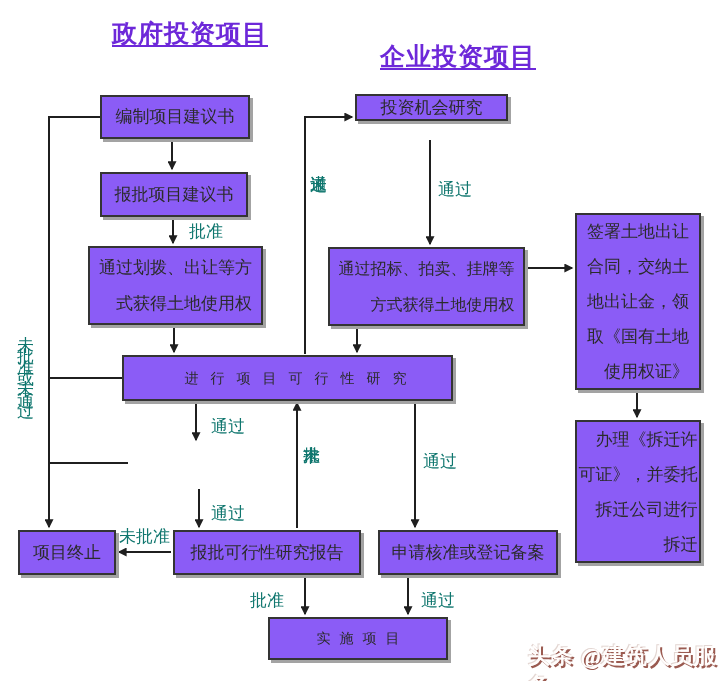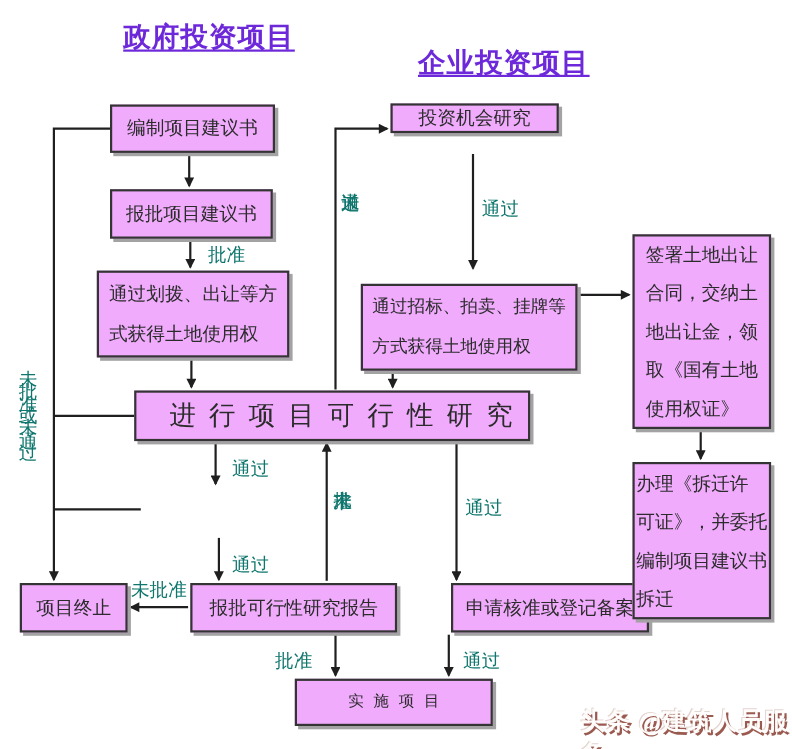--- a/index.html
+++ b/index.html
@@ -2,22 +2,22 @@
 <html><head>
 <meta charset="utf-8">
 <style>
   html,body{margin:0;padding:0;background:#ffffff;}
   .stage{
     position:relative;width:720px;height:681px;background:#ffffff;
     font-family:"Liberation Serif","DejaVu Serif",serif;color:#2b2b2b;overflow:hidden;
   }
   .wires{position:absolute;left:0;top:0;width:720px;height:681px;}
   .box{
-    position:absolute;box-sizing:border-box;border:2px solid #343434;background:#f0abfc;
-    display:flex;align-items:center;justify-content:center;text-align:left;
+    position:absolute;box-sizing:border-box;border:2px solid #343434;background:#8b5cf6;
+    display:flex;align-items:center;justify-content:center;text-align:right;
     font-size:17px;line-height:1.5;box-shadow:3px 3px 0 0 #a3a3a3;white-space:pre-line;
   }
   .hdr{
     position:absolute;font-size:25px;font-weight:bold;letter-spacing:1px;
     text-decoration:underline;text-underline-offset:3px;color:#6d28d9;
   }
   .lbl{position:absolute;font-size:17px;color:#0f766e;white-space:nowrap;}
   .vert{writing-mode:vertical-rl;text-orientation:upright;white-space:normal;}
   .watermark{
     position:absolute;font-weight:bold;font-size:22px;letter-spacing:1px;
@@ -59,37 +59,37 @@
 
   <div class="hdr" style="left:112px;top:17px;">政府投资项目</div>
   <div class="hdr" style="left:380px;top:17px;margin-top:23px;">企业投资项目</div>
 
   <div class="box" style="left:100px;top:95px;width:150px;height:44px;">编制项目建议书</div>
   <div class="box" style="left:100px;top:172px;width:148px;height:45px;">报批项目建议书</div>
   <div class="box" style="left:88px;top:246px;width:175px;height:79px;line-height:36px;">通过划拨、出让等方
 式获得土地使用权</div>
 
   <div class="box" style="left:355px;top:94px;width:153px;height:27px;">投资机会研究</div>
-  <div class="box" style="left:328px;top:247px;width:197px;height:79px;font-size:16px;line-height:36px;margin-top:11px;">通过招标、拍卖、挂牌等
+  <div class="box" style="left:328px;top:247px;width:197px;height:79px;font-size:16px;line-height:36px;">通过招标、拍卖、挂牌等
 方式获得土地使用权</div>
 
-  <div class="box" style="left:122px;top:355px;width:360px;height:46px;font-size:24px;letter-spacing:12px;padding-left:28px;">进行项目可行性研究</div>
+  <div class="box" style="left:122px;top:355px;width:331px;height:46px;font-size:14px;letter-spacing:12px;padding-left:28px;">进行项目可行性研究</div>
   <div class="box" style="left:18px;top:530px;width:98px;height:45px;">项目终止</div>
   <div class="box" style="left:173px;top:530px;width:188px;height:45px;">报批可行性研究报告</div>
-  <div class="box" style="left:378px;top:530px;width:180px;height:45px;margin-left:32px;">申请核准或登记备案</div>
+  <div class="box" style="left:378px;top:530px;width:180px;height:45px;">申请核准或登记备案</div>
   <div class="box" style="left:268px;top:617px;width:180px;height:43px;font-size:14px;letter-spacing:9px;padding-left:9px;">实施项目</div>
 
   <div class="box" style="left:575px;top:213px;width:126px;height:177px;line-height:35px;">签署土地出让
 合同，交纳土
 地出让金，领
 取《国有土地
 使用权证》</div>
   <div class="box" style="left:575px;top:420px;width:126px;height:143px;line-height:35px;">办理《拆迁许
 可证》，并委托
-编制项目建议书
+拆迁公司进行
 拆迁</div>
 
   <div class="lbl" style="left:189px;top:220px;">批准</div>
   <div class="lbl" style="left:438px;top:178px;">通过</div>
   <div class="lbl vert" style="left:307px;top:162px;">未通过</div>
   <div class="lbl" style="left:211px;top:415px;">通过</div>
   <div class="lbl" style="left:211px;top:502px;">通过</div>
   <div class="lbl vert" style="left:300px;top:433px;">未批准</div>
   <div class="lbl" style="left:423px;top:450px;">通过</div>
   <div class="lbl" style="left:119px;top:525px;">未批准</div>

